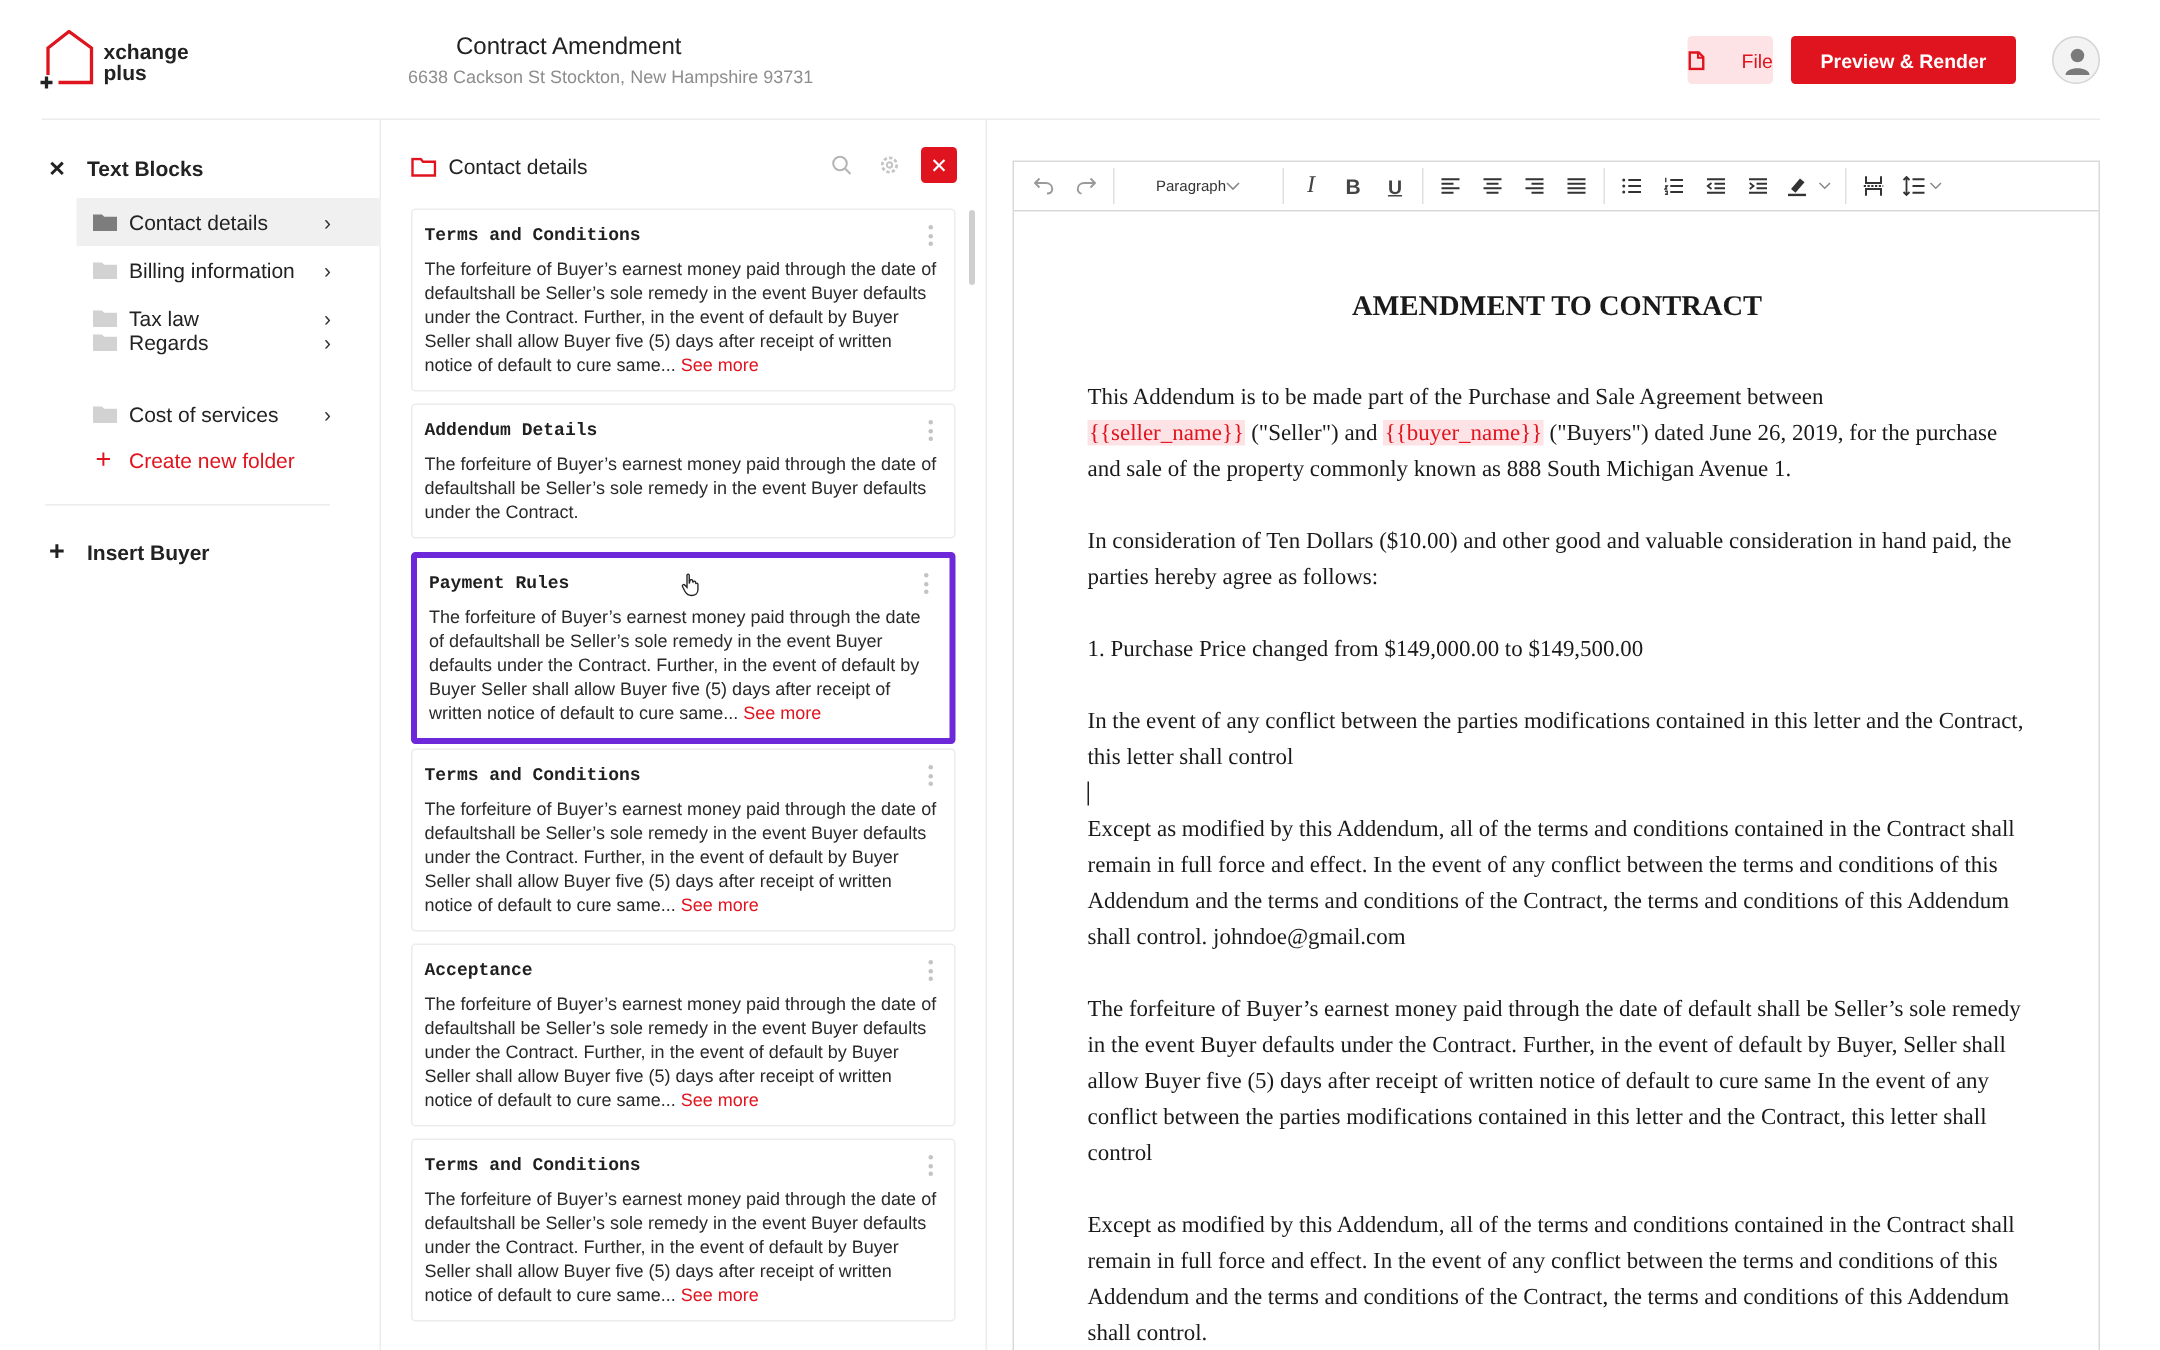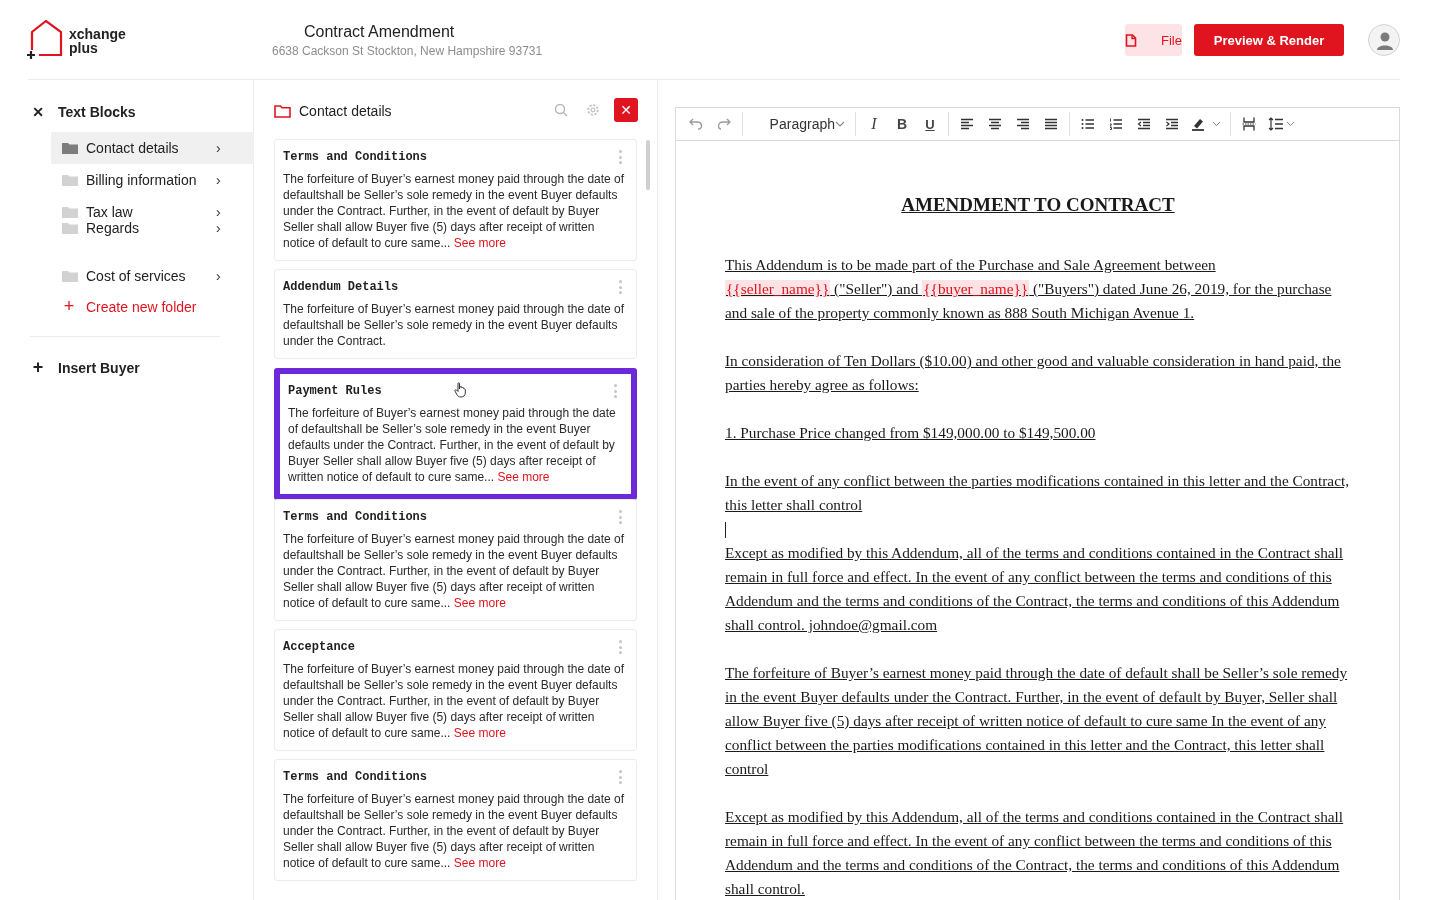--- a/index.html
+++ b/index.html
@@ -33,36 +33,36 @@
 
   
   .middle { position: absolute; left: 254px; top: 80px; width: 404px; height: 820px; border-right: 1px solid #ececec; }
   .mid-header { position: absolute; left: 20px; top: 20px; width: 364px; height: 22px; display: flex; align-items: center; }
   .mid-title { font-size: 14px; color: #222; margin-left: 8px; }
   .mid-actions { position: absolute; right: 0; top: -2px; display: flex; align-items: center; }
   .mid-actions .ic { width: 22px; height: 22px; display: flex; align-items: center; justify-content: center; margin-right: 10px; }
   .btn-close-red { width: 24px; height: 24px; background: #e0141e; border-radius: 3px; display: flex; align-items: center; justify-content: center; color: #fff; font-size: 14px; }
   .cards { position: absolute; left: 20px; top: 59px; width: 363px; }
   .card { position: absolute; left: 0; width: 363px; border: 1px solid #ececec; border-radius: 3px; background: #fff; padding: 9px 8px; }
-  .card.selected { border: 6px solid #6d28d9; }
+  .card.selected { border: 4px solid #6d28d9; }
   .card-title { font-size: 12px; font-weight: bold; color: #1f1f1f; line-height: 16px; font-family: Liberation Mono, monospace; }
   .card-body { font-size: 12px; color: #2a2a2a; line-height: 16px; margin-top: 6px; }
   .see-more { color: #e0141e; }
   .card-menu { position: absolute; right: 14px; top: 10px; width: 4px; height: 14px; display: flex; flex-direction: column; justify-content: space-between; align-items: center; }
   .card-menu i { display: block; width: 3px; height: 3px; border-radius: 50%; background: #c4c4c4; }
   .scrollbar { position: absolute; left: 392px; top: 60px; width: 4px; height: 50px; background: #cfcfcf; border-radius: 2px; }
   .cursor { position: absolute; left: 454px; top: 382px; }
 
   
   .editor { position: absolute; left: 675px; top: 107px; width: 725px; height: 800px; border: 1px solid #d9d9d9; background: #fff; }
   .toolbar { height: 33px; border-bottom: 1px solid #d9d9d9; display: flex; align-items: center; padding-left: 6px; }
   .tb-btn { width: 28px; height: 28px; display: flex; align-items: center; justify-content: center; color: #444; font-size: 14px; }
   .tb-sep { width: 1px; height: 24px; background: #e0e0e0; margin: 0 4px; }
-  .tb-select { width: 104px; height: 28px; display: flex; align-items: center; justify-content: flex-end; padding: 0 6px; font-size: 14px; color: #333; }
-  .doc { padding: 0 48px 0 49px; font-family: "Liberation Serif", serif; font-size: 15.3px; line-height: 24px; color: #1a1a1a; text-decoration: underline; }
+  .tb-select { width: 104px; height: 28px; display: flex; align-items: center; justify-content: center; padding: 0 6px; font-size: 10px; color: #333; }
+  .doc { padding: 0 48px 0 49px; font-family: "Liberation Serif", serif; font-size: 15.3px; line-height: 24px; color: #1a1a1a; }
   .doc-h { text-align: center; font-weight: bold; font-size: 19px; margin-top: 52px; margin-bottom: 36px; line-height: 24px; }
   .doc p { margin-bottom: 24px; }
   .var { color: #e0141e; background: #fde3e5; padding: 0 1px; }
   .caret { display: inline-block; width: 1px; height: 16px; background: #222; vertical-align: middle; }
 </style>
 </head>
 <body>
 
 <div class="header">
   <div class="logo">

